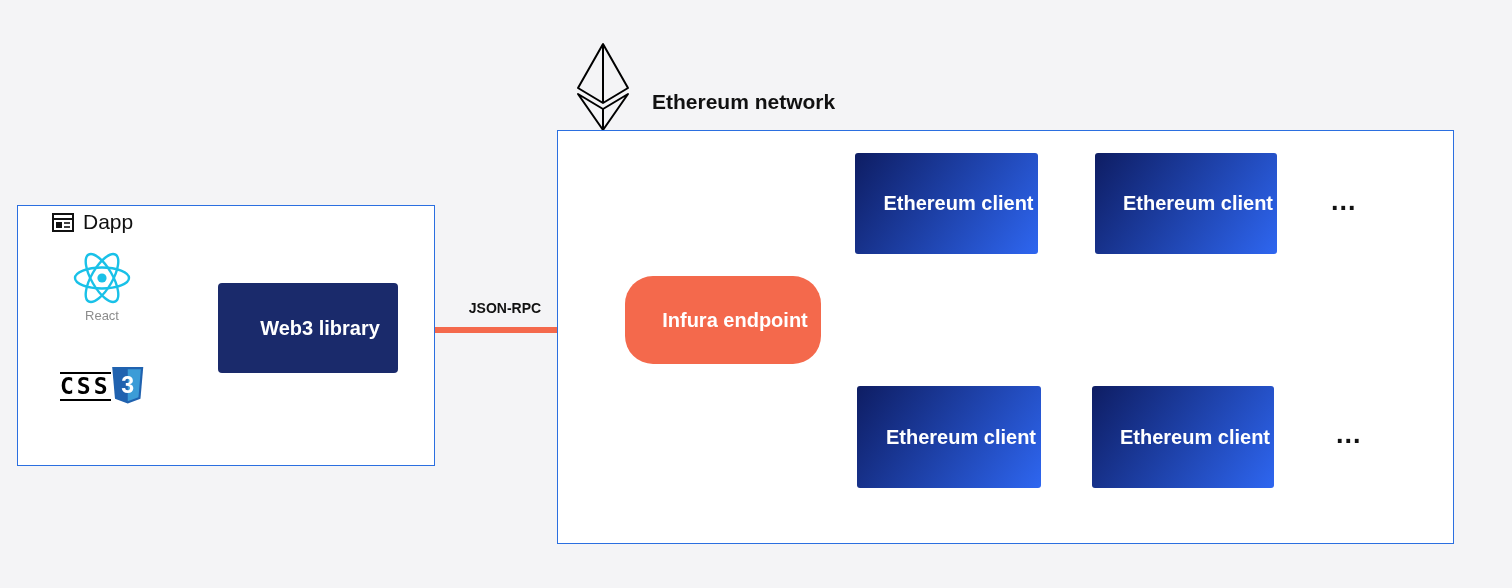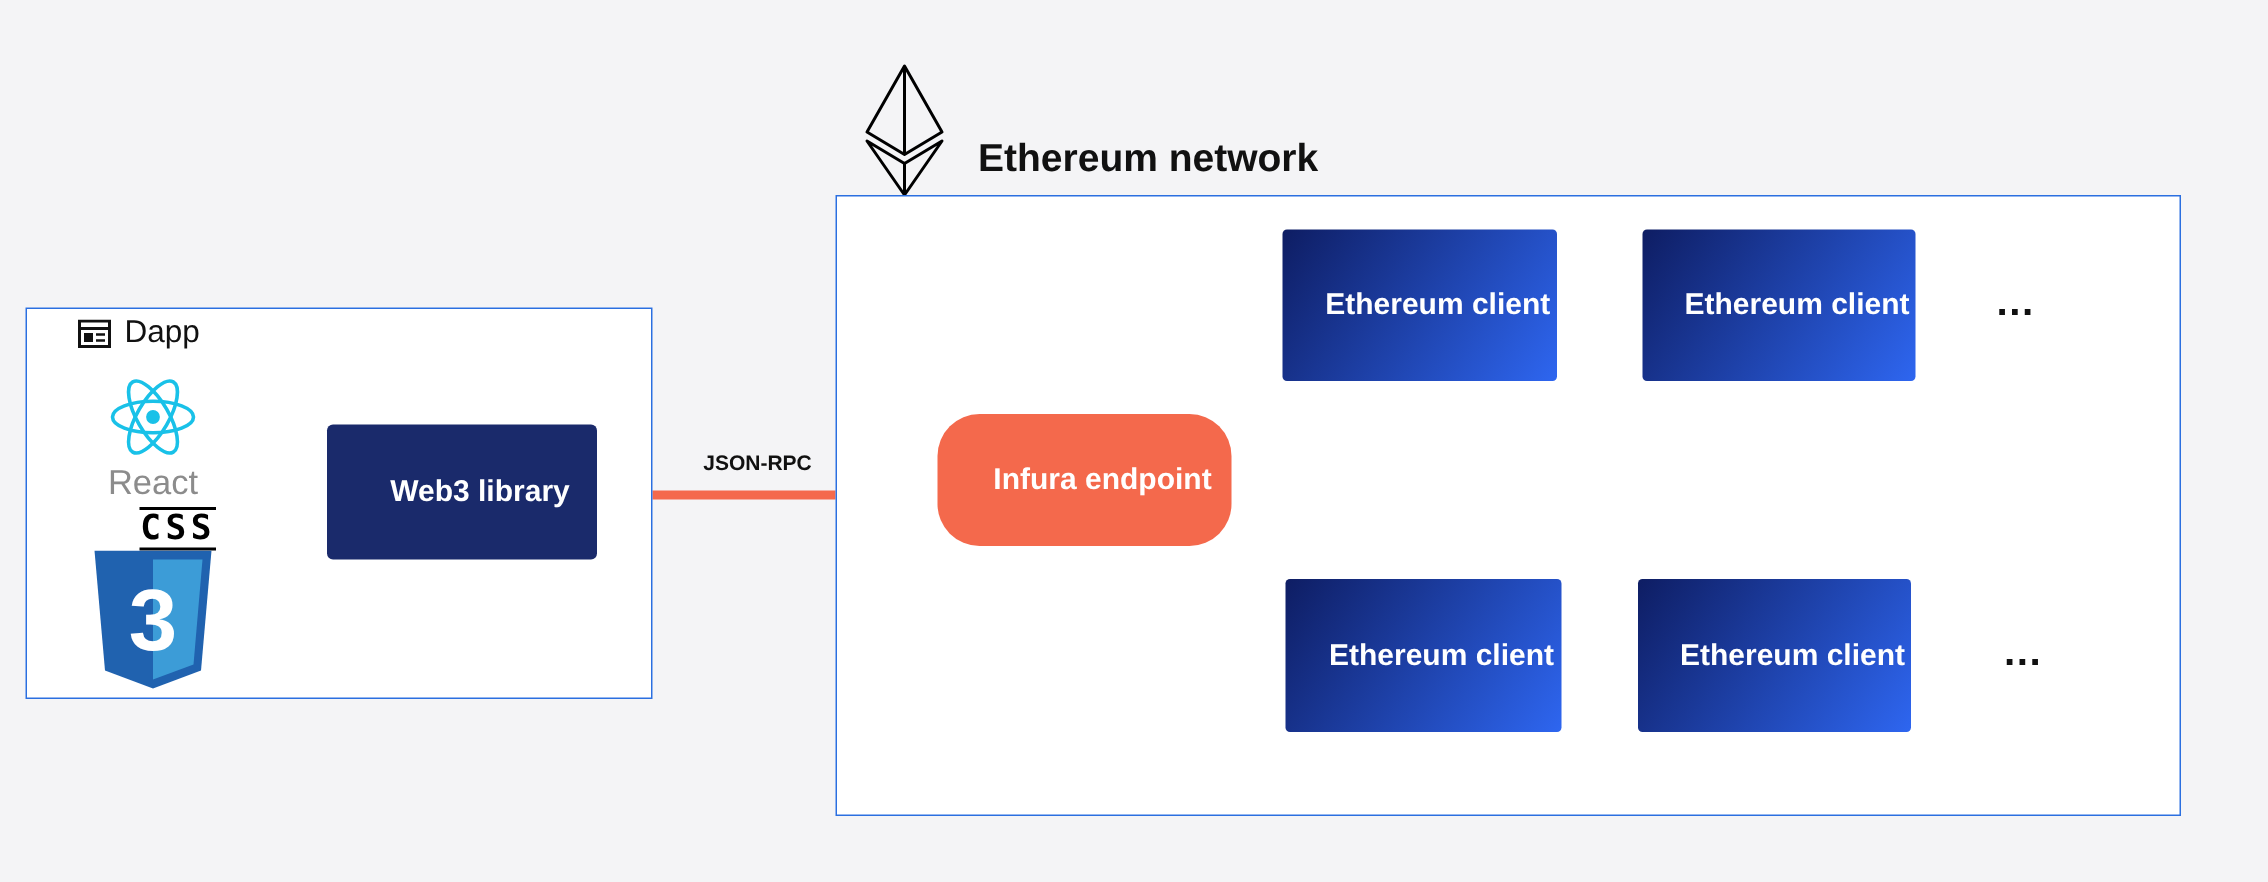--- a/index.html
+++ b/index.html
@@ -22,24 +22,24 @@
 
   .dapp-header {
     position: absolute; left: 52px; top: 210px;
     display: flex; align-items: center; gap: 9px;
     font-weight: normal; font-size: 21px; color: #111;
   }
   .react-group {
     position: absolute; left: 64px; top: 250px; width: 76px;
     display: flex; flex-direction: column; align-items: center;
   }
-  .react-label { color: #8c8c8c; font-size: 23px; margin-top: 2px; }
+  .react-label { color: #8c8c8c; font-size: 13px; margin-top: 2px; }
   .css-group {
     position: absolute; left: 60px; top: 338px; width: 84px;
-    display: flex; flex-direction: column; align-items: flex-end;
+    display: flex; flex-direction: row; align-items: center;
   }
   .css-word {
     font-weight: bold; font-size: 23px; letter-spacing: 3px; color: #000;
     font-family: "DejaVu Sans Mono", monospace;
     border-top: 2px solid #000; border-bottom: 2px solid #000;
     line-height: 1.0; padding: 1px 0;
   }
   .node {
     position: absolute;
     display: flex; align-items: center; justify-content: center;
@@ -49,21 +49,21 @@
   #web3-box { left: 218px; top: 283px; width: 180px; height: 90px; }
   #infura-box { left: 625px; top: 276px; width: 196px; height: 88px; }
   .client { width: 183px; height: 101px; border-radius: 3px; }
   #client-0 { left: 855px;  top: 153px; }
   #client-1 { left: 1095px; top: 153px; width: 182px; }
   #client-2 { left: 857px;  top: 386px; width: 184px; height: 102px; }
   #client-3 { left: 1092px; top: 386px; width: 182px; height: 102px; }
 
   .net-title {
     position: absolute; left: 652px; top: 90px;
-    font-weight: bold; font-size: 26px; color: #111;
+    font-weight: bold; font-size: 21px; color: #111;
   }
   .rpc-label {
     position: absolute; left: 440px; top: 300px; width: 130px;
     text-align: center; font-weight: bold; font-size: 14px; color: #111;
   }
   .dots {
     position: absolute; font-weight: bold; font-size: 27px; color: #111;
     letter-spacing: 1px;
   }
   #dots-top { left: 1331px; top: 186px; }

